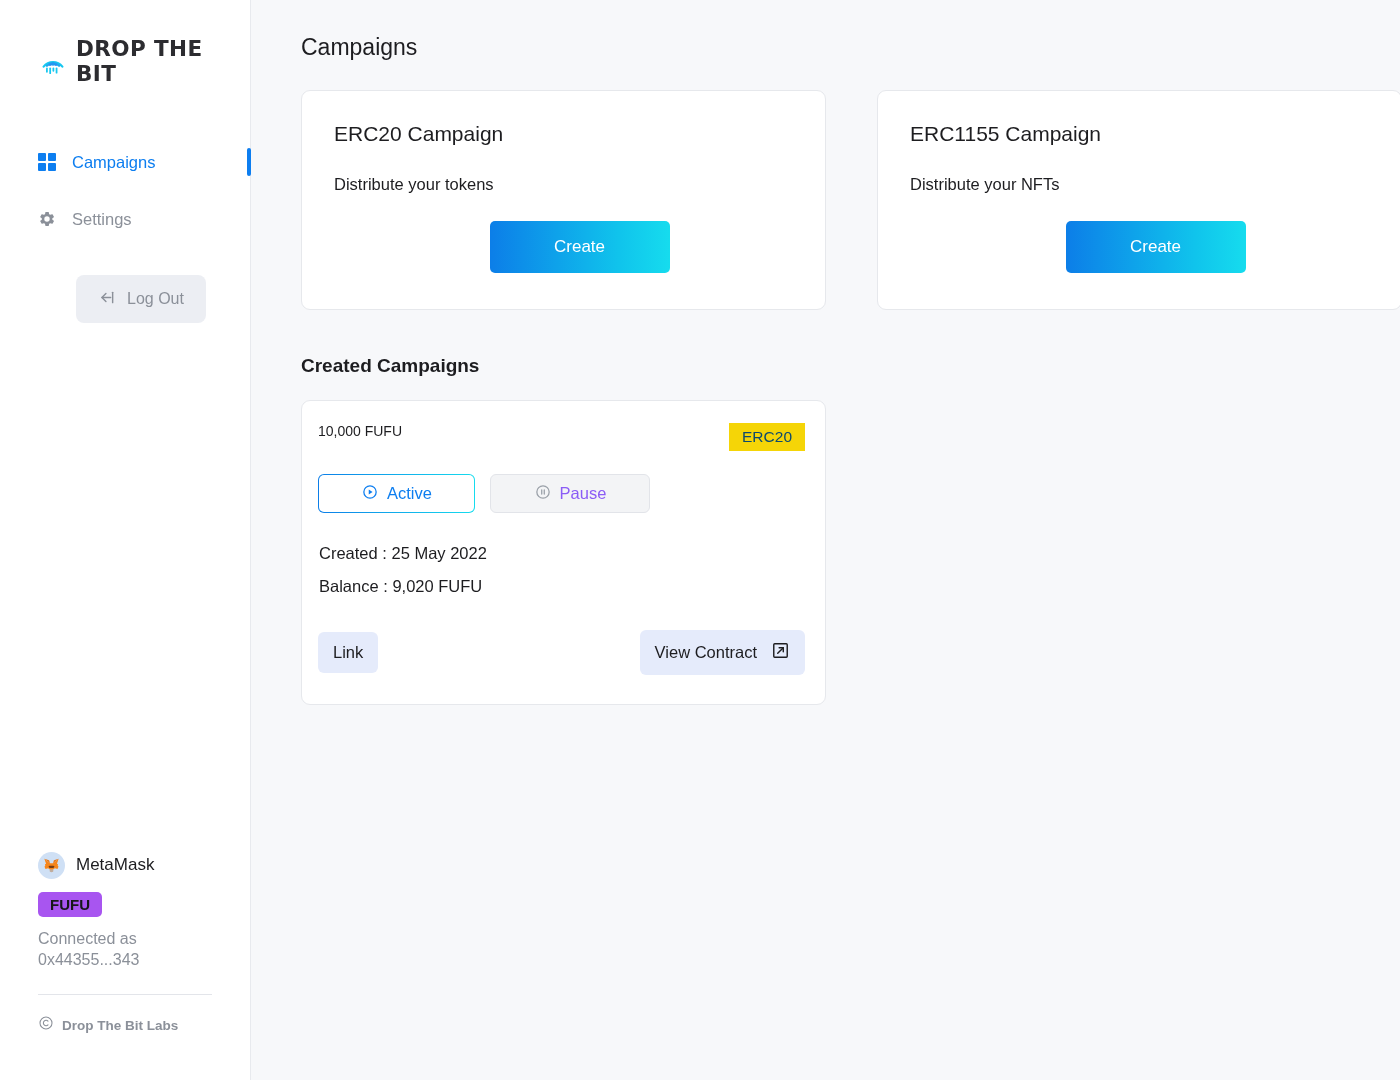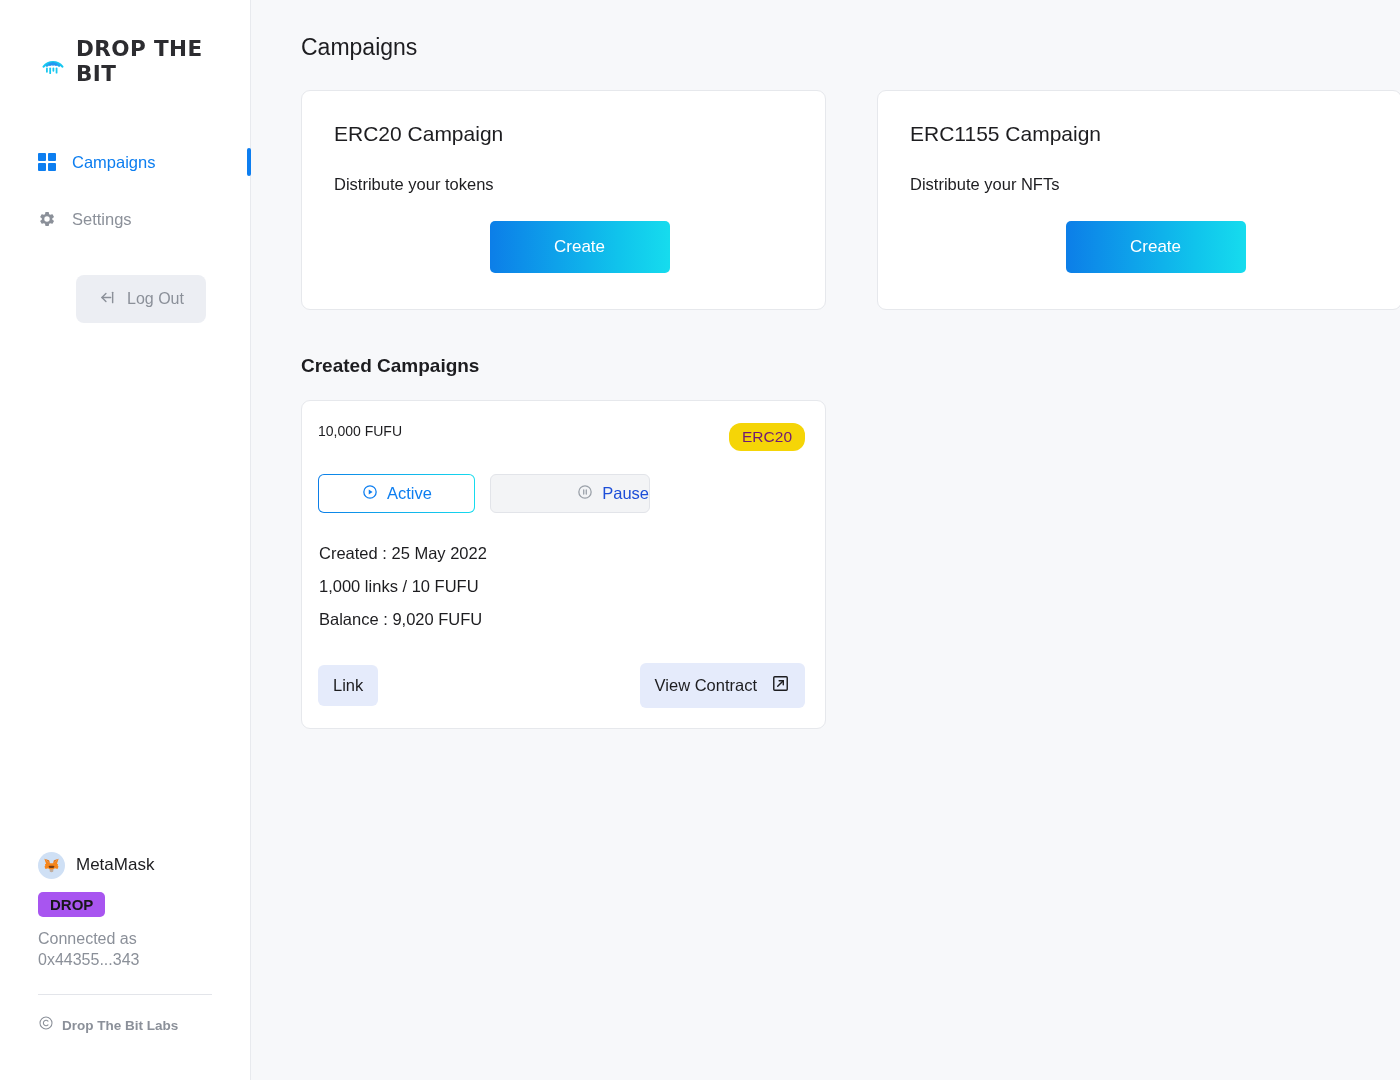--- a/index.html
+++ b/index.html
@@ -103,39 +103,38 @@
   .section-title { margin-top: 45px; font-size: 19px; color: #1d1d20; }
 
   .campaign-card {
     margin-top: 23px; width: 525px; min-height: 305px;
     background: #ffffff; border: 1px solid #e6e8ec; border-radius: 9px;
     padding: 22px 20px 20px 16px; position: relative;
   }
   .camp-head { display: flex; align-items: flex-start; justify-content: space-between; }
   .camp-name { font-size: 14px; color: #1d1d20; }
   .camp-badge {
-    background: #f5d507; color: #701a75; font-size: 15.5px;
-    padding: 5px 13px; border-radius: 12px;
+    background: #f5d507; color: #0c4a6e; font-size: 15.5px;
+    padding: 5px 13px; border-radius: 0;
   }
   .state-row { display: flex; gap: 15px; margin-top: 23px; }
   .state-btn {
     display: inline-flex; align-items: center; justify-content: center; gap: 8px;
     height: 39px; border-radius: 6px; cursor: pointer;
     font-size: 16.5px; font-family: "Liberation Sans", sans-serif;
   }
   .state-active {
     width: 157px; background: #ffffff; color: #0d7ef0;
     border: 1.6px solid transparent;
     background-image: linear-gradient(#fff,#fff), linear-gradient(90deg,#0c7ee8,#16dcee);
     background-origin: border-box; background-clip: padding-box, border-box;
   }
   .state-pause {
-    width: 160px; background: #f3f4f6; color: #1d4ed8;
+    width: 160px; background: #f3f4f6; color: #8b5cf6;
     border: 1.4px solid #e2e4e9;
-    justify-content: flex-end;
   }
   .camp-line { margin-top: 0; font-size: 16.5px; color: #1d1d20; }
   .camp-lines { margin-top: 31px; display: flex; flex-direction: column; gap: 14px; padding-left: 1px; }
   .camp-actions { display: flex; align-items: center; justify-content: space-between; margin-top: 34px; }
   .pill-btn {
     display: inline-flex; align-items: center; gap: 14px;
     background: #e5ebfb; border: none; border-radius: 6px;
     padding: 11px 15px; cursor: pointer;
     font-size: 16.5px; color: #1d1d20; font-family: "Liberation Sans", sans-serif;
   }
@@ -209,21 +208,21 @@
           <svg viewBox="0 0 24 24" width="19" height="19">
             <path d="M3 3.6 10.2 9l-1.3-3.5z" fill="#e2761b"></path>
             <path d="M21 3.6 13.9 9l1.2-3.5z" fill="#e4761b"></path>
             <path d="M3 3.6l2.1 6.1-1.3.6.3 2.4-1 .6 1.3 3.1 3.3-1 2.6 2.1h3.4l2.6-2.1 3.3 1 1.3-3.1-1-.6.3-2.4-1.3-.6L21 3.6l-7.1 5.4h-3.8z" fill="#f6851b"></path>
             <path d="M8.2 12.9l1.4-.6h4.8l1.4.6-1.3 2.3h-5z" fill="#763d16"></path>
             <path d="M9.6 17.4h4.8l-.3 2.6-2.1.6-2.1-.6z" fill="#c0ad9e"></path>
           </svg>
         </span>
         <span class="wallet-name">MetaMask</span>
       </div>
-      <span class="chain-badge">DROP</span>
+      <span class="chain-badge">FUFU</span>
       <div class="connected">
         <div>Connected as</div>
         <div>0x44355...343</div>
       </div>
     </div>
 
     <div class="sidebar-footer">
       <div class="footer-row">
         <span>
           <svg viewBox="0 0 24 24" width="16" height="16" fill="none" stroke="#8b9099" stroke-width="1.6">
@@ -280,21 +279,20 @@
               <line x1="10.3" y1="9.2" x2="10.3" y2="14.8" stroke-linecap="round"></line>
               <line x1="13.7" y1="9.2" x2="13.7" y2="14.8" stroke-linecap="round"></line>
             </svg>
           </span>
           <span>Pause</span>
         </button>
       </div>
 
       <div class="camp-lines">
         <div class="camp-line">Created : 25 May 2022</div>
-        <div class="camp-line">1,000 links / 10 FUFU</div>
         <div class="camp-line">Balance : 9,020 FUFU</div>
       </div>
 
       <div class="camp-actions">
         <button class="pill-btn">Link</button>
         <button class="pill-btn">
           <span>View Contract</span>
           <span>
             <svg viewBox="0 0 24 24" width="19" height="19" fill="none" stroke="#1d1d20" stroke-width="1.8" stroke-linecap="round" stroke-linejoin="round">
               <rect x="3.5" y="3.5" width="17" height="17" rx="1.2"></rect>

